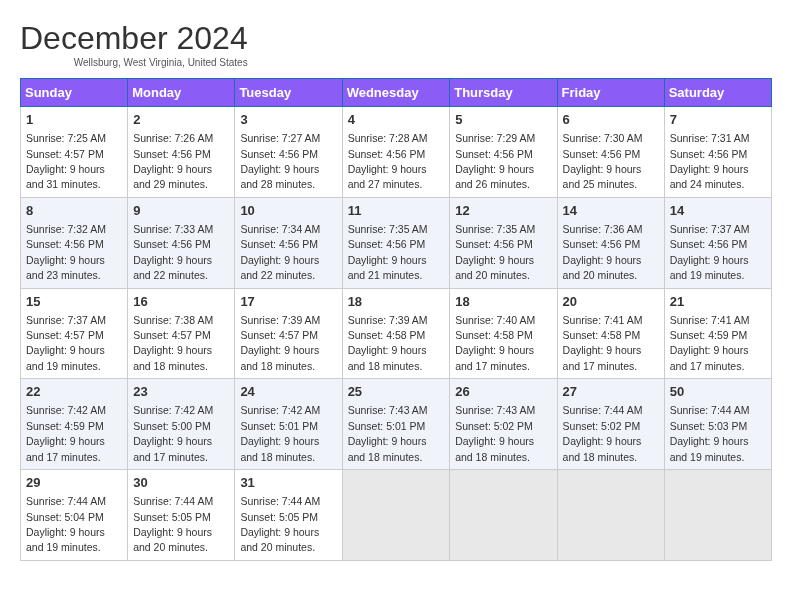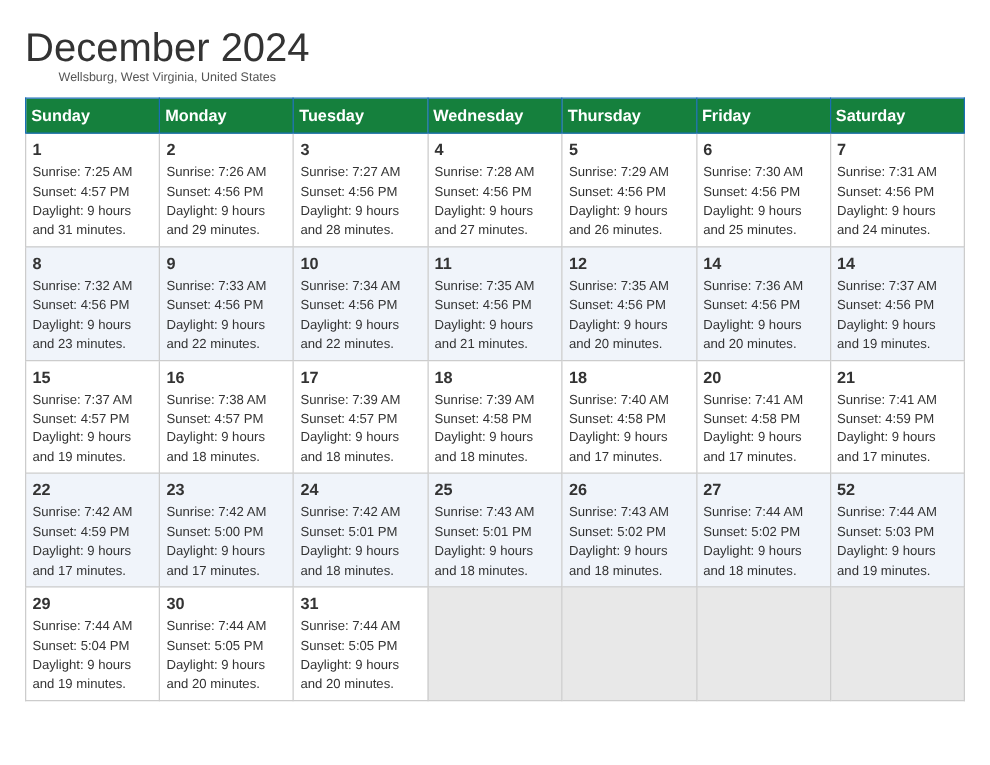--- a/index.html
+++ b/index.html
@@ -28,38 +28,38 @@
       line-height: 1.2;
     }
     .logo-text span {
       color: #1a6eb5;
     }
     .logo-icon {
       width: 36px;
       height: 36px;
     }
     .title-area {
-      text-align: center;
+      text-align: right;
     }
     .month-title {
       font-size: 32px;
       font-weight: normal;
       color: #333;
     }
     .location {
       font-size: 10px;
       color: #555;
     }
     .calendar-table {
       width: 100%;
       border-collapse: collapse;
       font-size: 11px;
     }
     .calendar-table th {
-      background-color: #15803d;
+      background-color: #8b5cf6;
       color: #fff;
       padding: 6px 4px;
       text-align: left;
       font-size: 13px;
       font-weight: bold;
       border: 1px solid #1a6eb5;
     }
     .calendar-table td {
       border: 1px solid #ccc;
       vertical-align: top;
@@ -138,21 +138,21 @@
         <td><span class="day-num">20</span><span class="cell-text">Sunrise: 7:41 AM<br>Sunset: 4:58 PM<br>Daylight: 9 hours and 17 minutes.</span></td>
         <td><span class="day-num">21</span><span class="cell-text">Sunrise: 7:41 AM<br>Sunset: 4:59 PM<br>Daylight: 9 hours and 17 minutes.</span></td>
       </tr>
       <tr>
         <td><span class="day-num">22</span><span class="cell-text">Sunrise: 7:42 AM<br>Sunset: 4:59 PM<br>Daylight: 9 hours and 17 minutes.</span></td>
         <td><span class="day-num">23</span><span class="cell-text">Sunrise: 7:42 AM<br>Sunset: 5:00 PM<br>Daylight: 9 hours and 17 minutes.</span></td>
         <td><span class="day-num">24</span><span class="cell-text">Sunrise: 7:42 AM<br>Sunset: 5:01 PM<br>Daylight: 9 hours and 18 minutes.</span></td>
         <td><span class="day-num">25</span><span class="cell-text">Sunrise: 7:43 AM<br>Sunset: 5:01 PM<br>Daylight: 9 hours and 18 minutes.</span></td>
         <td><span class="day-num">26</span><span class="cell-text">Sunrise: 7:43 AM<br>Sunset: 5:02 PM<br>Daylight: 9 hours and 18 minutes.</span></td>
         <td><span class="day-num">27</span><span class="cell-text">Sunrise: 7:44 AM<br>Sunset: 5:02 PM<br>Daylight: 9 hours and 18 minutes.</span></td>
-        <td><span class="day-num">52</span><span class="cell-text">Sunrise: 7:44 AM<br>Sunset: 5:03 PM<br>Daylight: 9 hours and 19 minutes.</span></td>
+        <td><span class="day-num">50</span><span class="cell-text">Sunrise: 7:44 AM<br>Sunset: 5:03 PM<br>Daylight: 9 hours and 19 minutes.</span></td>
       </tr>
       <tr>
         <td><span class="day-num">29</span><span class="cell-text">Sunrise: 7:44 AM<br>Sunset: 5:04 PM<br>Daylight: 9 hours and 19 minutes.</span></td>
         <td><span class="day-num">30</span><span class="cell-text">Sunrise: 7:44 AM<br>Sunset: 5:05 PM<br>Daylight: 9 hours and 20 minutes.</span></td>
         <td><span class="day-num">31</span><span class="cell-text">Sunrise: 7:44 AM<br>Sunset: 5:05 PM<br>Daylight: 9 hours and 20 minutes.</span></td>
         <td class="empty"></td>
         <td class="empty"></td>
         <td class="empty"></td>
         <td class="empty"></td>
       </tr>

